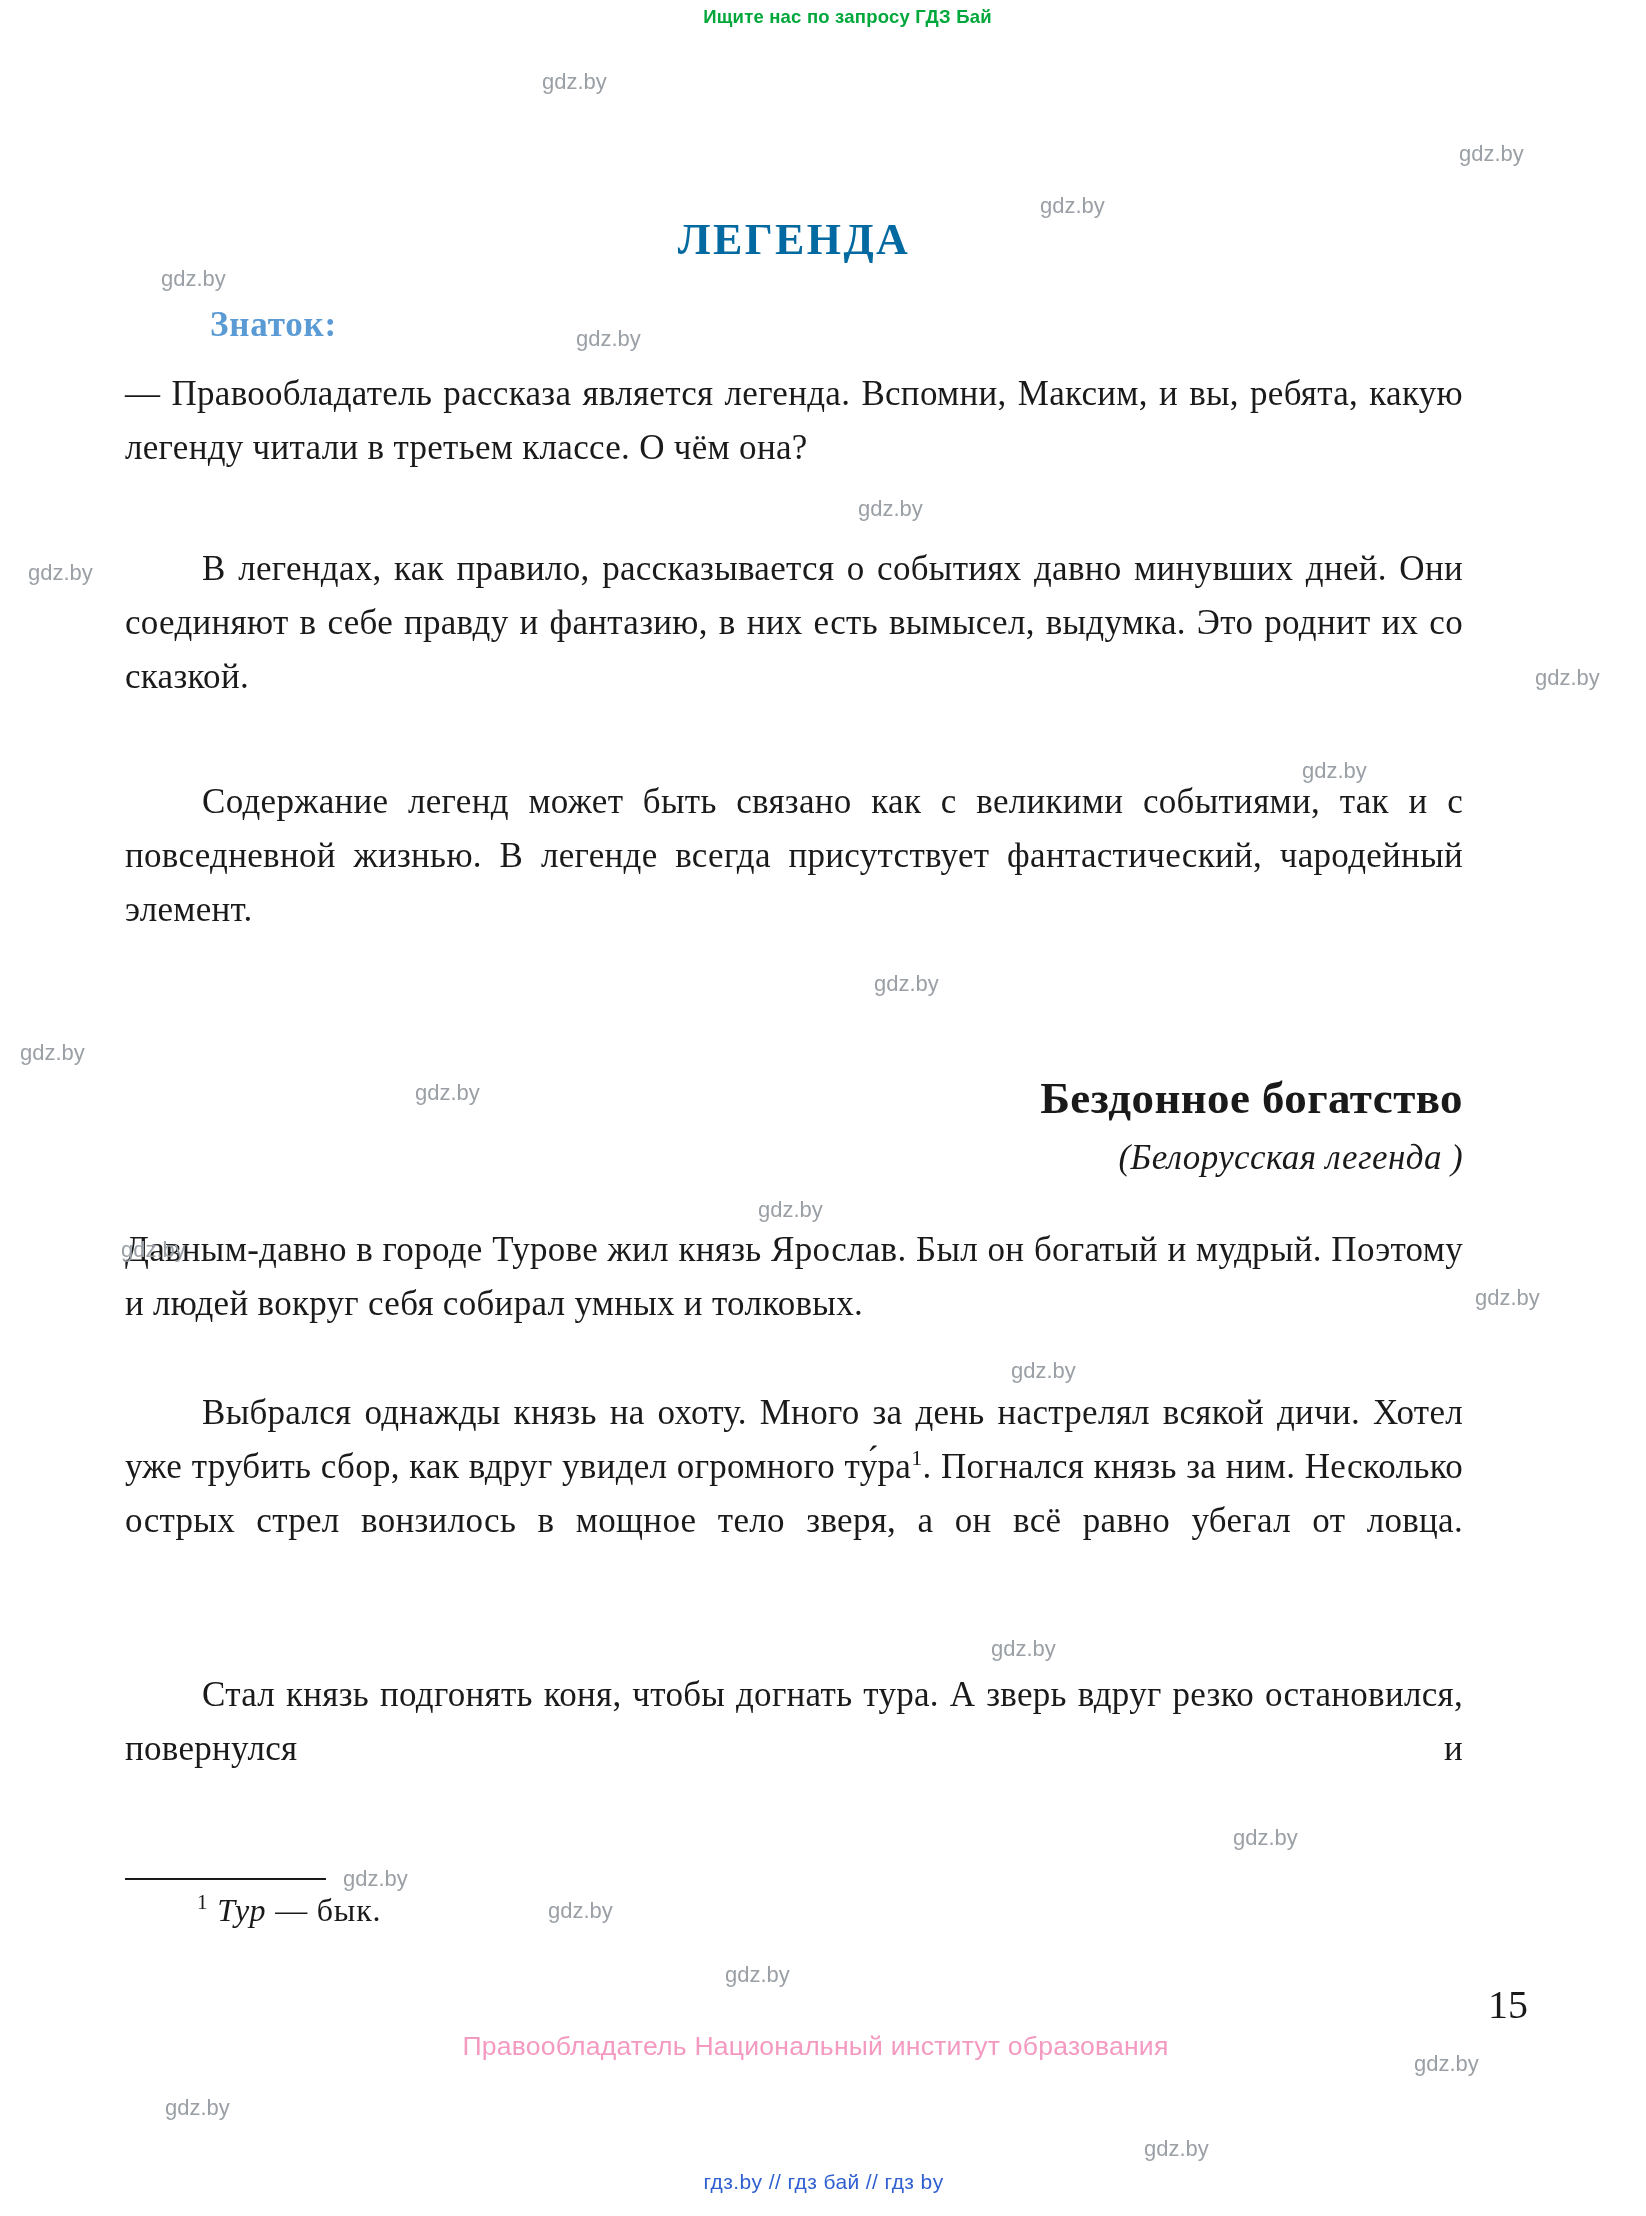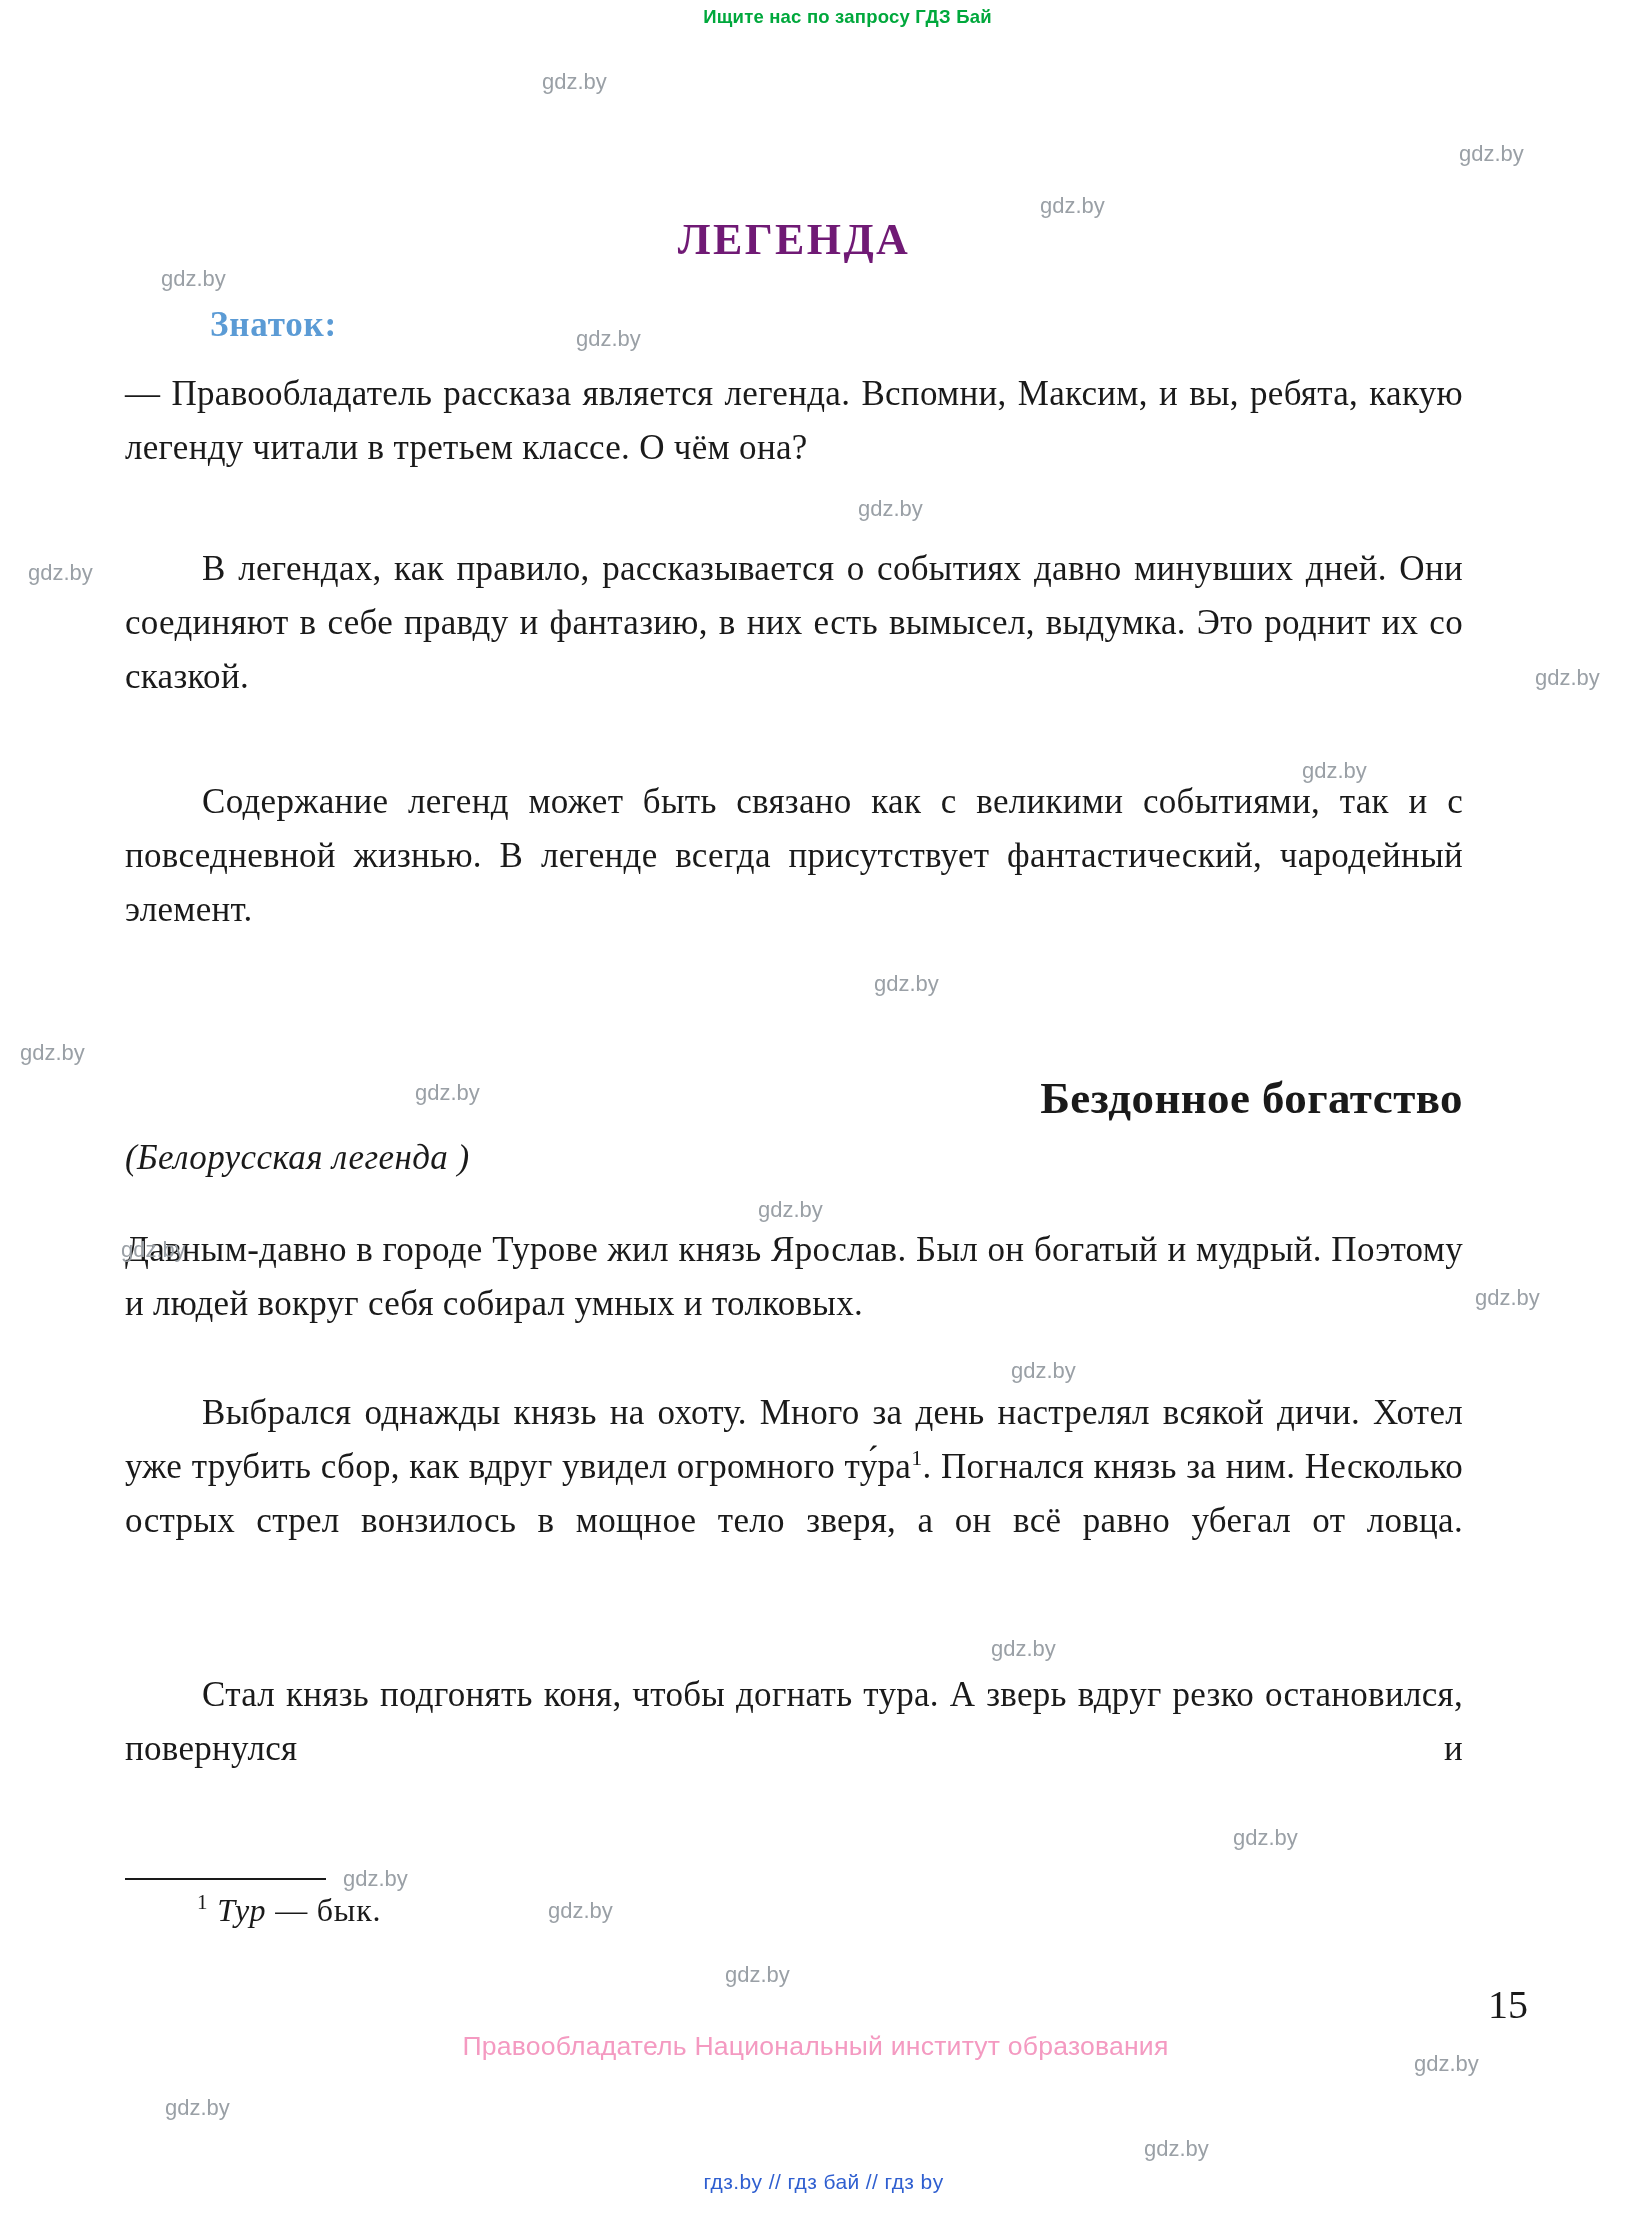--- a/index.html
+++ b/index.html
@@ -49,21 +49,21 @@
 
   .title {
     position: absolute;
     left: 0;
     top: 214px;
     width: 1338px;
     text-align: center;
     font-size: 44px;
     font-weight: bold;
     letter-spacing: 2.4px;
-    color: #701a75;
+    color: #0369a1;
     font-family: "Liberation Serif", serif;
   }
 
   .znatok {
     position: absolute;
     left: 85px;
     top: 305px;
     font-size: 35px;
     font-weight: bold;
     color: #5b9bd5;
@@ -95,21 +95,21 @@
     text-align: right;
     font-size: 45px;
     font-weight: bold;
     letter-spacing: 0.4px;
   }
   .story-sub {
     position: absolute;
     left: 0;
     top: 1138px;
     width: 1338px;
-    text-align: left;
+    text-align: right;
     font-size: 35px;
     font-style: italic;
     letter-spacing: 0.4px;
   }
 
   .p4 { top: 1223px; }
   .p5 { top: 1386px; }
   .p6 { top: 1668px; }
 
   sup.fn {

